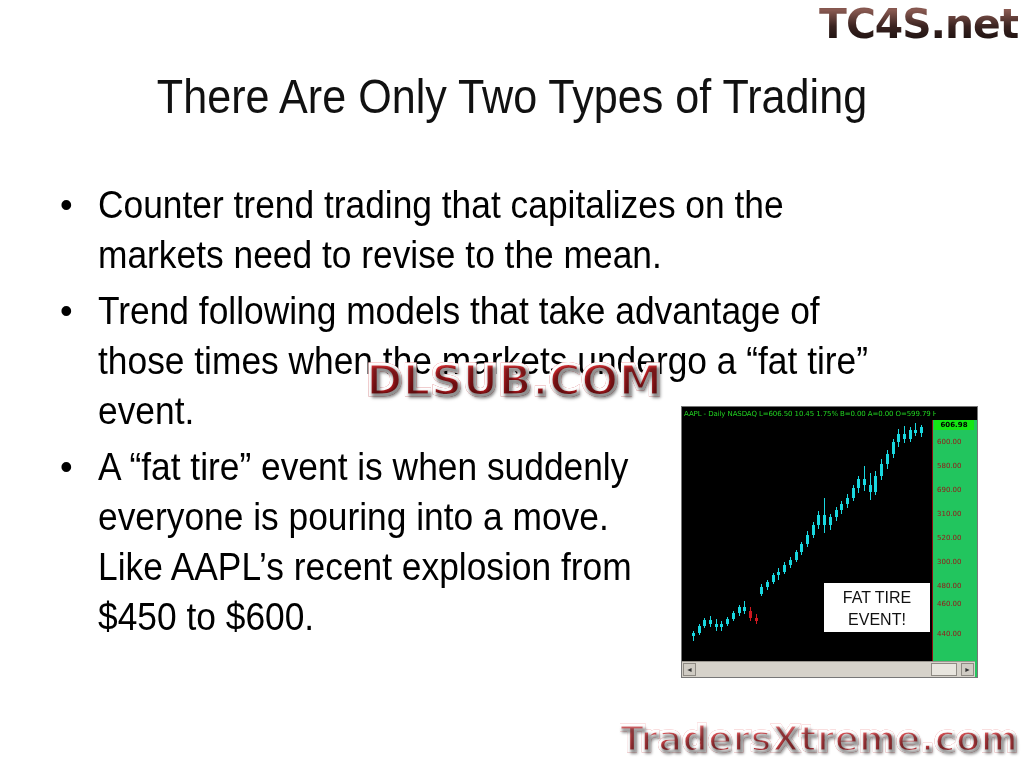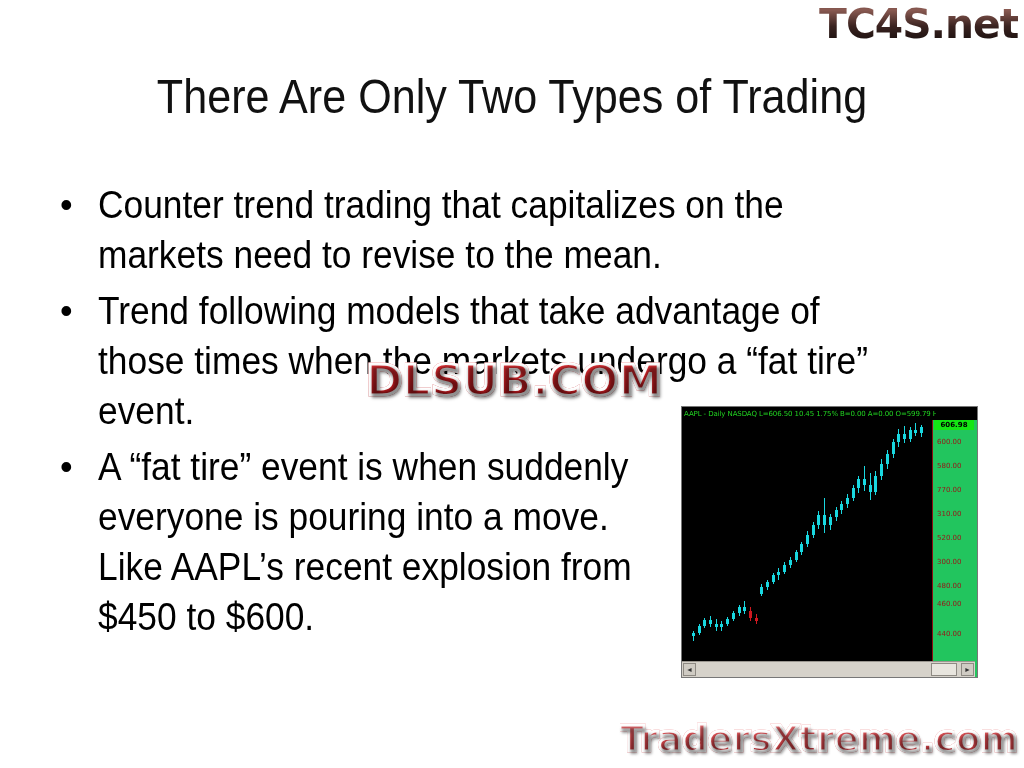--- a/index.html
+++ b/index.html
@@ -392,31 +392,35 @@
       <div class="candle-wick" style="left: 231px; top: 3.47208px; height: 12.731px;"></div>
       <div class="candle-body" style="left: 230px; top: 10.4162px; height: 2.31472px;"></div>
       <div class="candle-wick" style="left: 237px; top: 4.62944px; height: 12.731px;"></div>
       <div class="candle-body" style="left: 236px; top: 6.94416px; height: 5.7868px;"></div>
     </div>
 
   <div id="price-axis">
     <div id="price-marker">606.98</div>
   <div class="price-tick" style="top: 18px;">600.00</div>
       <div class="price-tick" style="top: 42px;">580.00</div>
-      <div class="price-tick" style="top: 66px;">770.00</div>
+      <div class="price-tick" style="top: 66px;">690.00</div>
       <div class="price-tick" style="top: 90px;">310.00</div>
       <div class="price-tick" style="top: 114px;">520.00</div>
       <div class="price-tick" style="top: 138px;">300.00</div>
       <div class="price-tick" style="top: 162px;">480.00</div>
       <div class="price-tick" style="top: 180px;">460.00</div>
       <div class="price-tick" style="top: 210px;">440.00</div>
       <div class="price-tick" style="top: 234px; margin-left: 46px;">420.00</div>
     </div>
 
 
+  <div id="fat-tire-callout">
+    <div>FAT TIRE</div>
+    <div>EVENT!</div>
+  </div>
 
   <div id="chart-scrollbar">
     <div class="sb-arrow" id="sb-left">◄</div>
     <div id="sb-thumb"></div>
     <div class="sb-arrow" id="sb-right">►</div>
   </div>
 </div>
 
 <div id="watermark-dlsub">DLSUB.COM</div>
 

